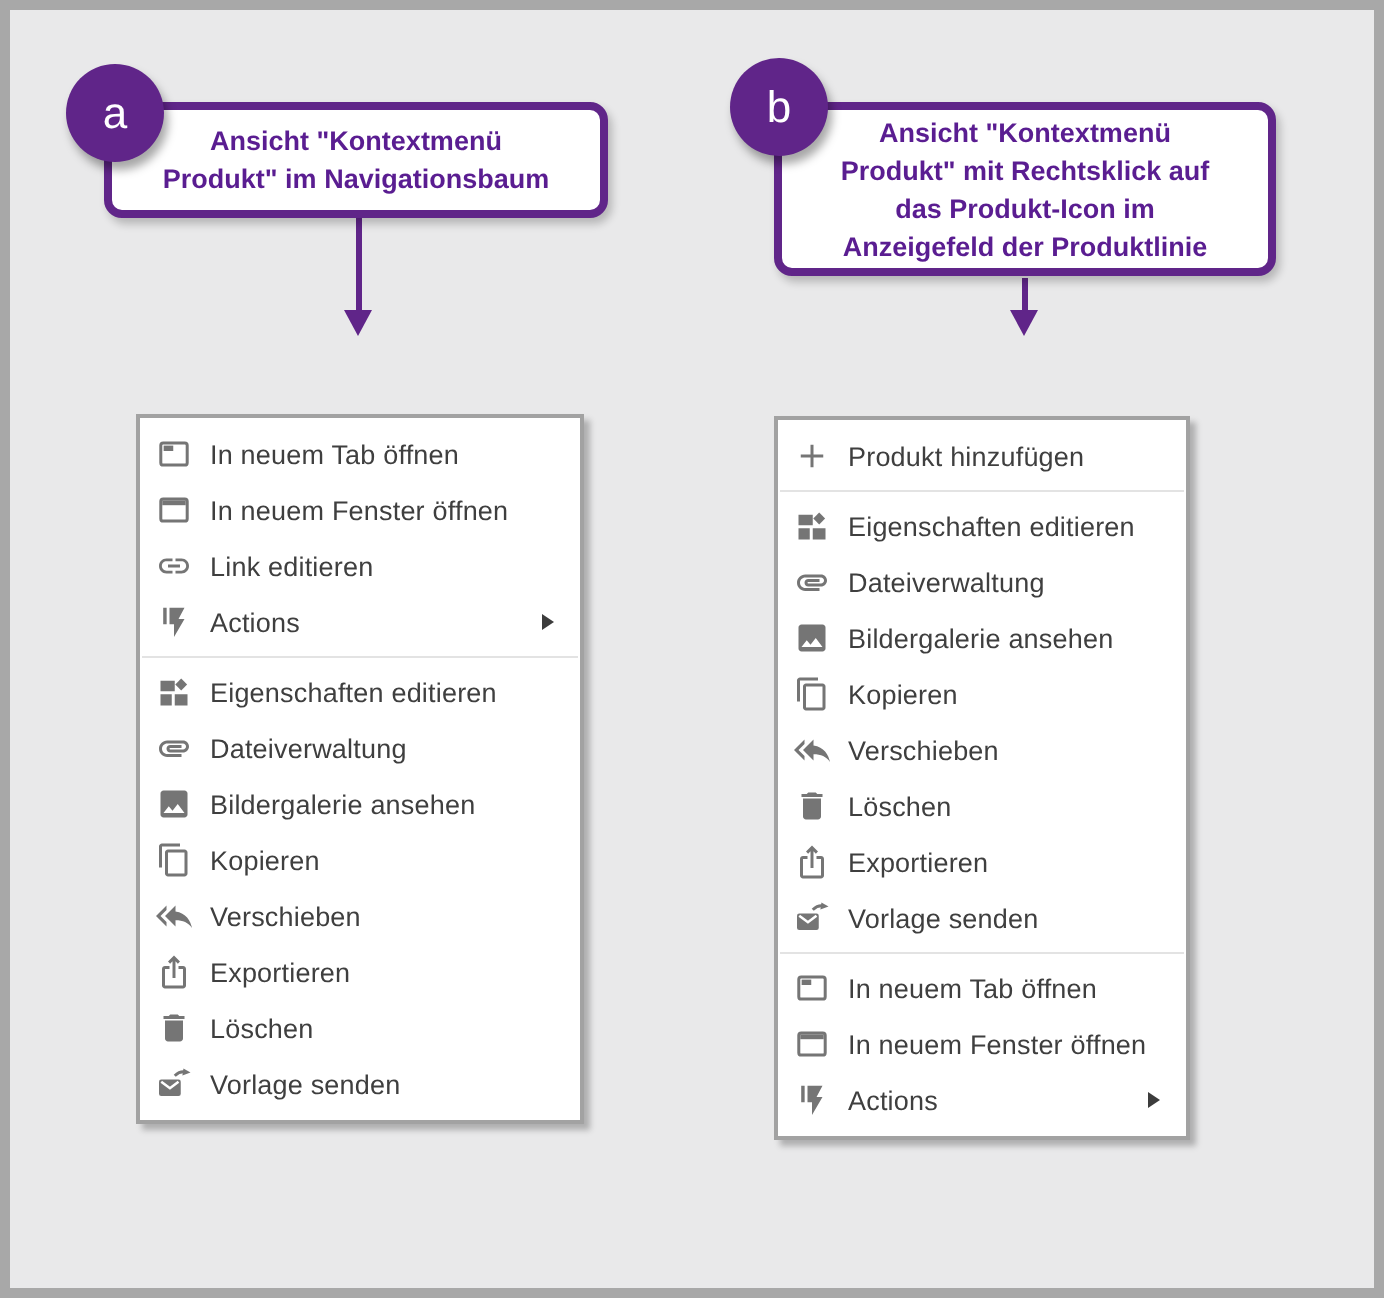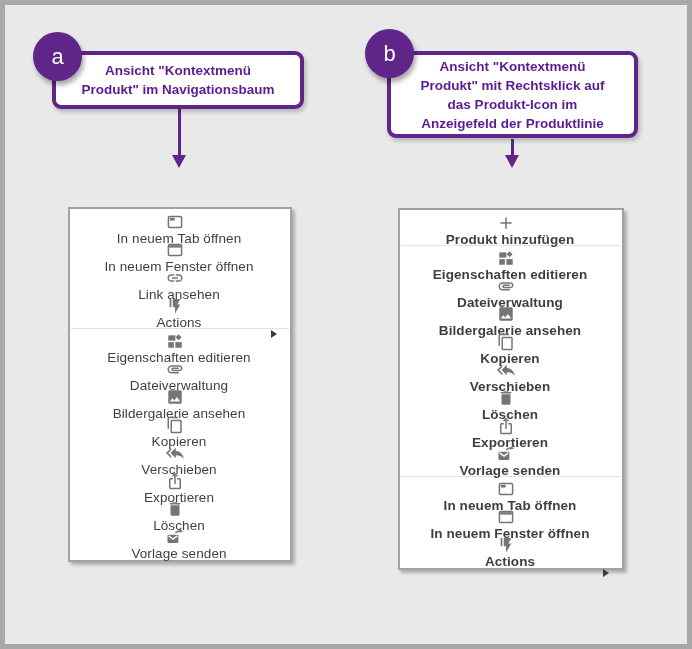--- a/index.html
+++ b/index.html
@@ -34,21 +34,20 @@
   }
   
   .menu{
     position:absolute;box-sizing:border-box;background:#fff;
     border:2px solid #a2a2a2;padding:4px 0;
     box-shadow:3px 3px 3px rgba(0,0,0,0.25);
   }
   .menu-item{
     display:flex;align-items:center;height:28px;padding:0 10px 0 8px;
     cursor:default;
-    flex-direction:column;
   }
   .mi-icon{
     width:18px;height:18px;flex:0 0 18px;margin-right:9px;
     display:inline-flex;align-items:center;justify-content:center;
   }
   .mi-icon svg{width:18px;height:18px;display:block;}
   .mi-label{
     font-size:13.5px;color:#3f3f3f;white-space:nowrap;letter-spacing:0.1px;
   }
   .submenu-arrow{
@@ -99,21 +98,21 @@
           </svg>
         </span>
         <span class="mi-label">In neuem Fenster öffnen</span>
       </div>
       <div class="menu-item">
         <span class="mi-icon">
           <svg viewBox="0 0 24 24" fill="#757575">
             <path d="M3.9 12c0-1.71 1.39-3.1 3.1-3.1h4V7H7c-2.76 0-5 2.24-5 5s2.24 5 5 5h4v-1.9H7c-1.71 0-3.1-1.39-3.1-3.1zM8 13h8v-2H8v2zm9-6h-4v1.9h4c1.71 0 3.1 1.39 3.1 3.1s-1.39 3.1-3.1 3.1h-4V17h4c2.76 0 5-2.24 5-5s-2.24-5-5-5z"></path>
           </svg>
         </span>
-        <span class="mi-label">Link ansehen</span>
+        <span class="mi-label">Link editieren</span>
       </div>
       <div class="menu-item">
         <span class="mi-icon">
           <svg viewBox="0 0 24 24" fill="#757575">
             <rect x="4.8" y="2.5" width="2.3" height="11"></rect>
             <path d="M9 2.5v11h3v8.5l7-12h-4l4-7.5z"></path>
           </svg>
         </span>
         <span class="mi-label">Actions</span>
         <span class="submenu-arrow"></span>
@@ -184,21 +183,21 @@
             <rect x="2" y="9" width="14.5" height="11" rx="1.5" fill="#757575"></rect>
             <path d="M3.5 10.5l5.8 4.3 5.7-4.3" fill="none" stroke="#fff" stroke-width="1.7"></path>
             <path d="M12.5 6.5c2.6-2.4 4.8-3 7.3-2.4" fill="none" stroke="#757575" stroke-width="2"></path>
             <path d="M18.3 1.6l4.7 2.7-5.4 2z" fill="#757575"></path>
           </svg>
         </span>
         <span class="mi-label">Vorlage senden</span>
       </div>
     </div>
 
-  <div class="menu" style="left:393px;top:203px;width:226px;font-weight:bold;">
+  <div class="menu" style="left:382px;top:203px;width:208px;">
       <div class="menu-item">
         <span class="mi-icon">
           <svg viewBox="0 0 24 24" stroke="#757575" stroke-width="2">
             <line x1="12" y1="4.5" x2="12" y2="19.5"></line>
             <line x1="4.5" y1="12" x2="19.5" y2="12"></line>
           </svg>
         </span>
         <span class="mi-label">Produkt hinzufügen</span>
       </div>
       <div class="menu-separator"></div>

